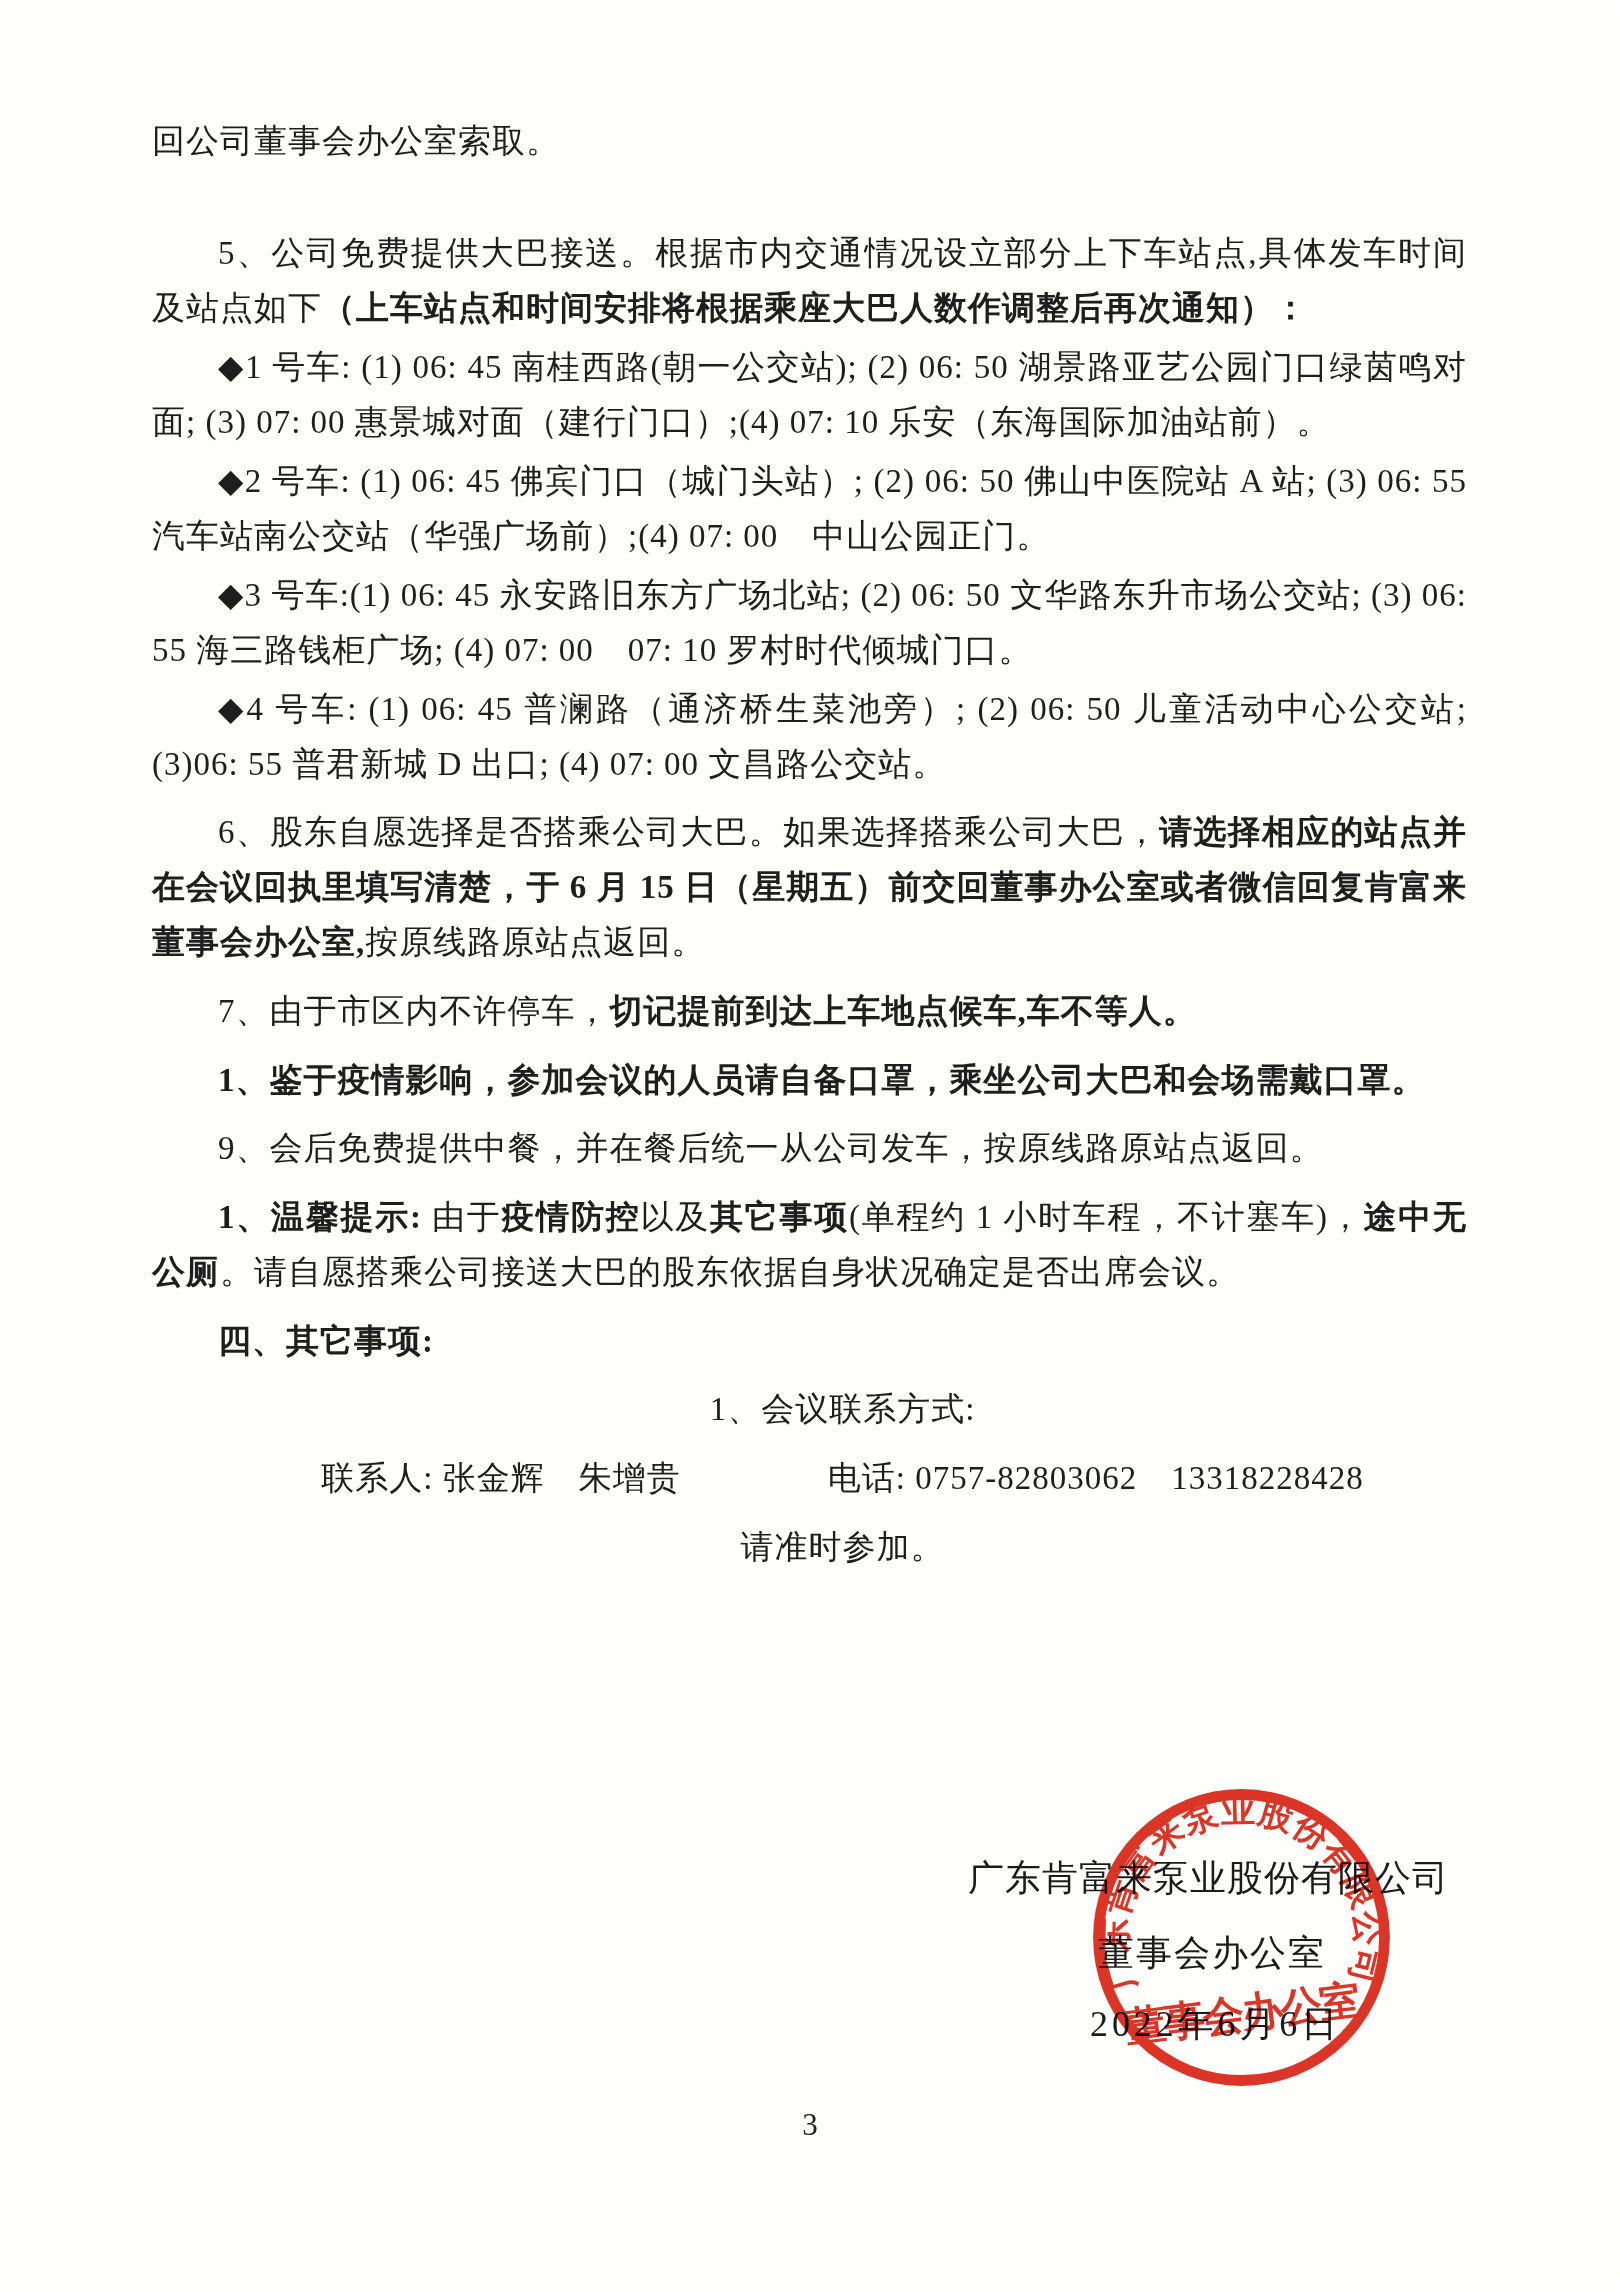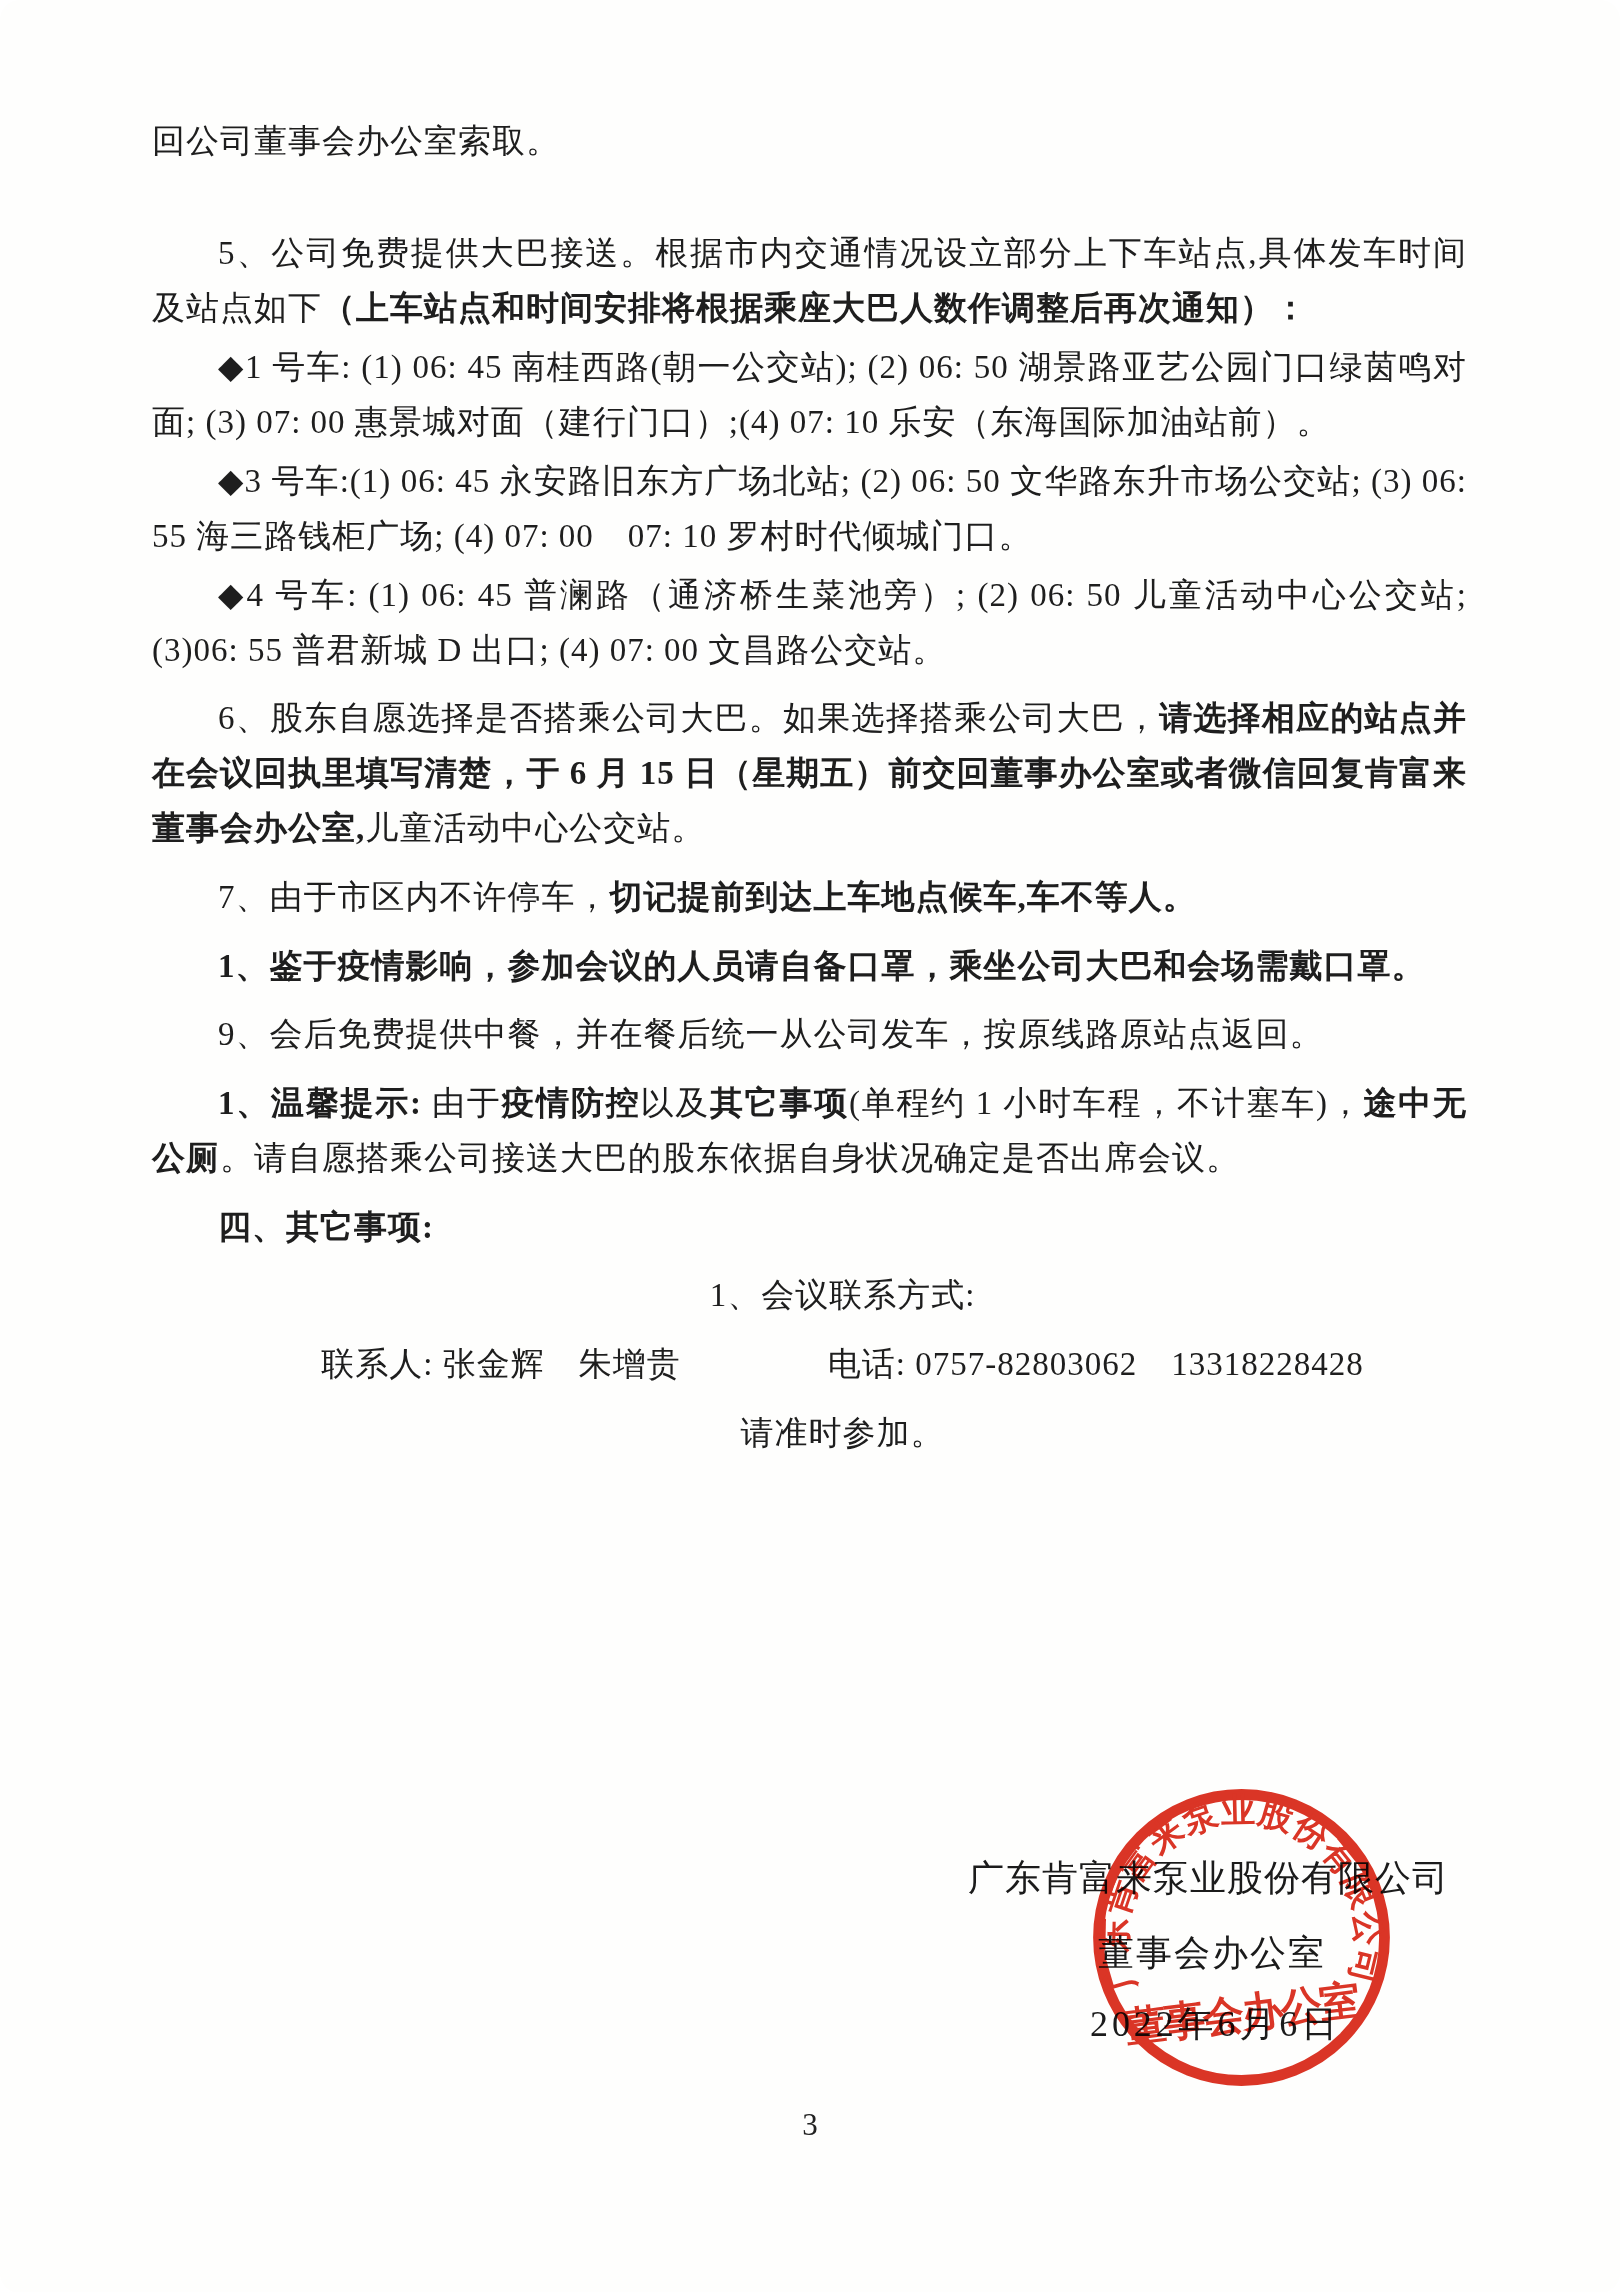--- a/index.html
+++ b/index.html
@@ -57,23 +57,24 @@
 </style>
 </head>
 <body>
 
 <div class="page">
 
   <div class="doc-body" id="doc-body">
       <p class="para noindent gap-xl"><span>回公司董事会办公室索取。</span></p>
       <p class="para gap-sm"><span>5、公司免费提供大巴接送。根据市内交通情况设立部分上下车站点,具体发车时间及站点如下</span><span class="b">（上车站点和时间安排将根据乘座大巴人数作调整后再次通知）：</span></p>
       <p class="para gap-sm"><span>◆1 号车: (1) 06: 45 南桂西路(朝一公交站); (2) 06: 50 湖景路亚艺公园门口绿茵鸣对面; (3) 07: 00 惠景城对面（建行门口）;(4) 07: 10 乐安（东海国际加油站前）。</span></p>
+      <p class="para gap-sm"><span>◆2 号车: (1) 06: 45 佛宾门口（城门头站）; (2) 06: 50 佛山中医院站 A 站; (3) 06: 55 汽车站南公交站（华强广场前）;(4) 07: 00　中山公园正门。</span></p>
       <p class="para gap-sm"><span>◆3 号车:(1) 06: 45 永安路旧东方广场北站; (2) 06: 50 文华路东升市场公交站; (3) 06: 55 海三路钱柜广场; (4) 07: 00　07: 10 罗村时代倾城门口。</span></p>
       <p class="para gap-md"><span>◆4 号车: (1) 06: 45 普澜路（通济桥生菜池旁）; (2) 06: 50 儿童活动中心公交站; (3)06: 55 普君新城 D 出口; (4) 07: 00 文昌路公交站。</span></p>
-      <p class="para gap-md"><span>6、股东自愿选择是否搭乘公司大巴。如果选择搭乘公司大巴，</span><span class="b">请选择相应的站点并在会议回执里填写清楚，于 6 月 15 日（星期五）前交回董事办公室或者微信回复肯富来董事会办公室,</span><span>儿童活动中心公交站。</span></p>
+      <p class="para gap-md"><span>6、股东自愿选择是否搭乘公司大巴。如果选择搭乘公司大巴，</span><span class="b">请选择相应的站点并在会议回执里填写清楚，于 6 月 15 日（星期五）前交回董事办公室或者微信回复肯富来董事会办公室,</span><span>按原线路原站点返回。</span></p>
       <p class="para gap-md"><span>7、由于市区内不许停车，</span><span class="b">切记提前到达上车地点候车,车不等人。</span></p>
       <p class="para gap-md"><span class="b">1、鉴于疫情影响，参加会议的人员请自备口罩，乘坐公司大巴和会场需戴口罩。</span></p>
       <p class="para gap-md"><span>9、会后免费提供中餐，并在餐后统一从公司发车，按原线路原站点返回。</span></p>
       <p class="para gap-md"><span class="b">1、温馨提示:</span><span> 由于</span><span class="b">疫情防控</span><span>以及</span><span class="b">其它事项</span><span>(单程约 1 小时车程，不计塞车)，</span><span class="b">途中无公厕</span><span>。请自愿搭乘公司接送大巴的股东依据自身状况确定是否出席会议。</span></p>
       <p class="para gap-md"><span class="b">四、其它事项:</span></p>
       <p class="para gap-md left"><span>1、会议联系方式:</span></p>
       <p class="para gap-md left"><span>联系人: 张金辉　朱增贵</span><span class="seg-tel">电话: 0757-82803062　13318228428</span></p>
       <p class="para left"><span>请准时参加。</span></p>
     </div>
 

